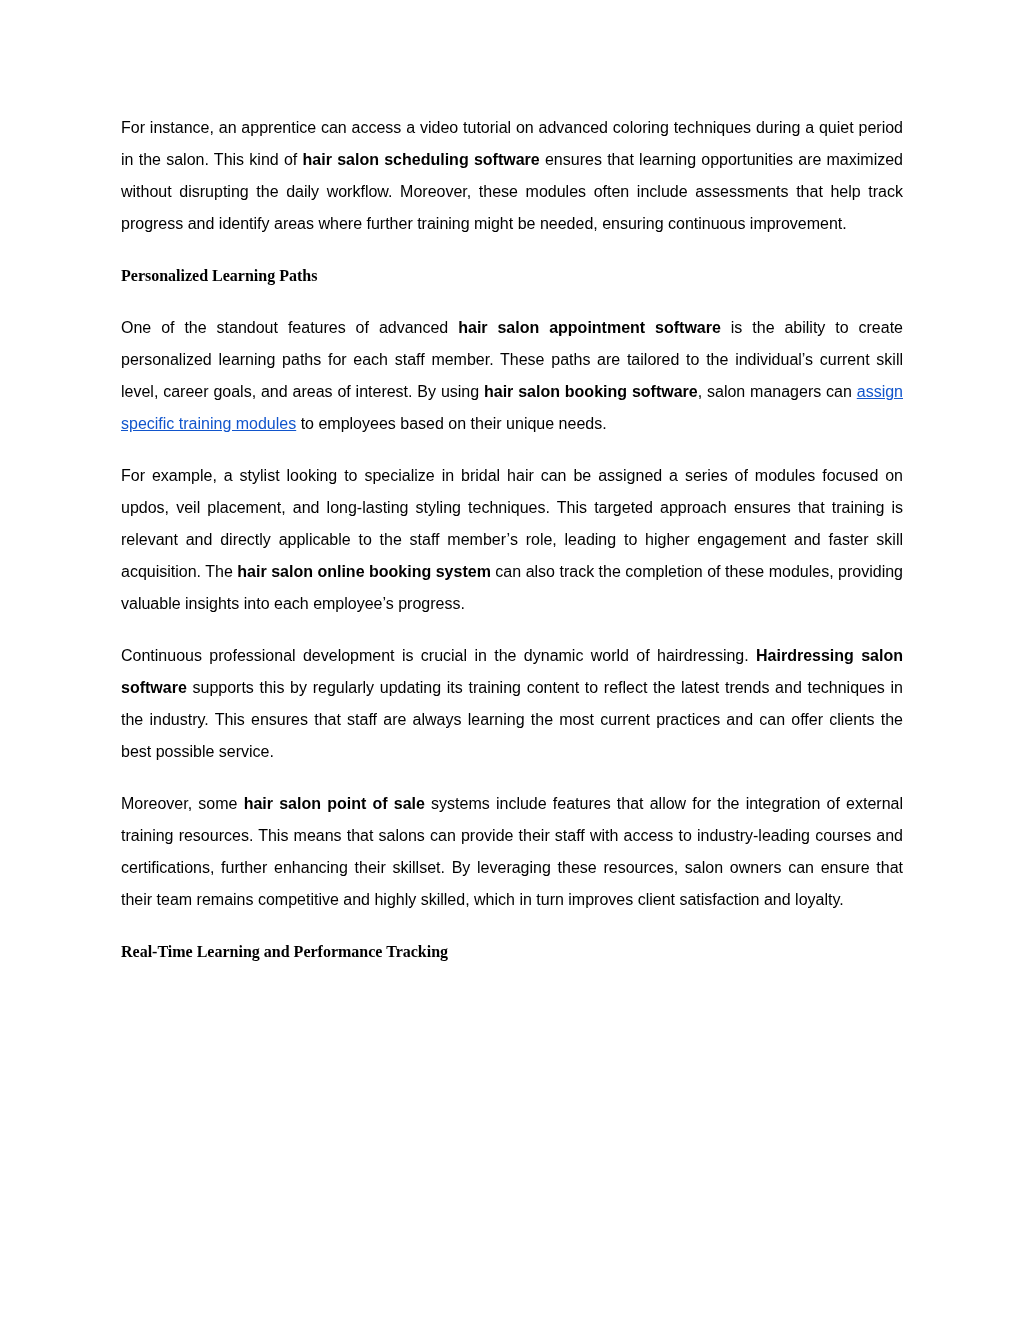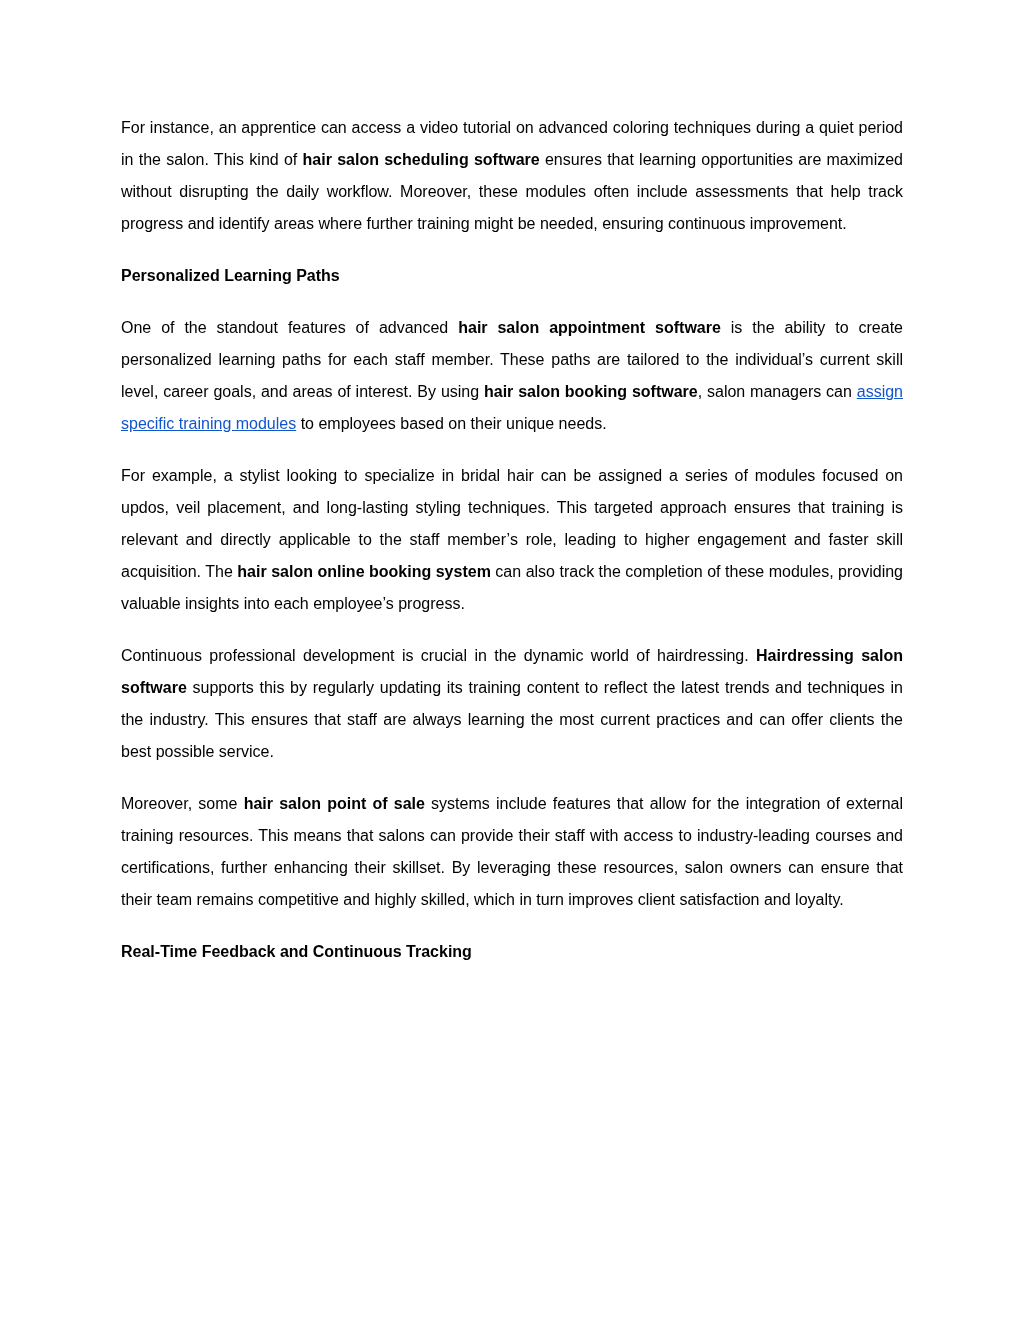--- a/index.html
+++ b/index.html
@@ -28,20 +28,21 @@
     font-size: 16px;
     line-height: 32px;
     font-weight: normal;
   }
   .doc-body p {
     text-align: justify;
   }
   .doc-body h3 {
     font-weight: bold;
     text-align: left;
+    font-family: Liberation Serif, serif;
   }
   .doc-body strong {
     font-weight: bold;
   }
   .doc-body a {
     color: #1155cc;
     text-decoration: underline;
     cursor: pointer;
   }
 </style>
@@ -49,15 +50,15 @@
 <body>
 
 <div class="page">
   <div class="doc-body">
       <p><span>For instance, an apprentice can access a video tutorial on advanced coloring techniques during a quiet period in the salon. This kind of </span><strong>hair salon scheduling software</strong><span> ensures that learning opportunities are maximized without disrupting the daily workflow. Moreover, these modules often include assessments that help track progress and identify areas where further training might be needed, ensuring continuous improvement.</span></p>
       <h3><span>Personalized Learning Paths</span></h3>
       <p><span>One of the standout features of advanced </span><strong>hair salon appointment software</strong><span> is the ability to create personalized learning paths for each staff member. These paths are tailored to the individual’s current skill level, career goals, and areas of interest. By using </span><strong>hair salon booking software</strong><span>, salon managers can </span><a href="#">assign specific training modules</a><span> to employees based on their unique needs.</span></p>
       <p><span>For example, a stylist looking to specialize in bridal hair can be assigned a series of modules focused on updos, veil placement, and long-lasting styling techniques. This targeted approach ensures that training is relevant and directly applicable to the staff member’s role, leading to higher engagement and faster skill acquisition. The </span><strong>hair salon online booking system</strong><span> can also track the completion of these modules, providing valuable insights into each employee’s progress.</span></p>
       <p><span>Continuous professional development is crucial in the dynamic world of hairdressing. </span><strong>Hairdressing salon software</strong><span> supports this by regularly updating its training content to reflect the latest trends and techniques in the industry. This ensures that staff are always learning the most current practices and can offer clients the best possible service.</span></p>
       <p><span>Moreover, some </span><strong>hair salon point of sale</strong><span> systems include features that allow for the integration of external training resources. This means that salons can provide their staff with access to industry-leading courses and certifications, further enhancing their skillset. By leveraging these resources, salon owners can ensure that their team remains competitive and highly skilled, which in turn improves client satisfaction and loyalty.</span></p>
-      <h3><span>Real-Time Feedback and Continuous Tracking</span></h3>
+      <h3><span>Real-Time Learning and Performance Tracking</span></h3>
     </div>
 </div>
 
 </body></html>

